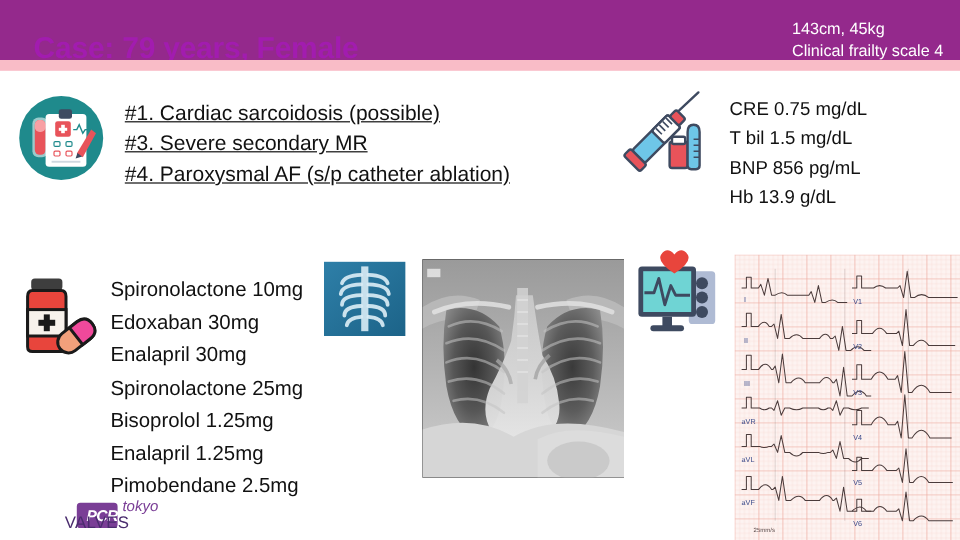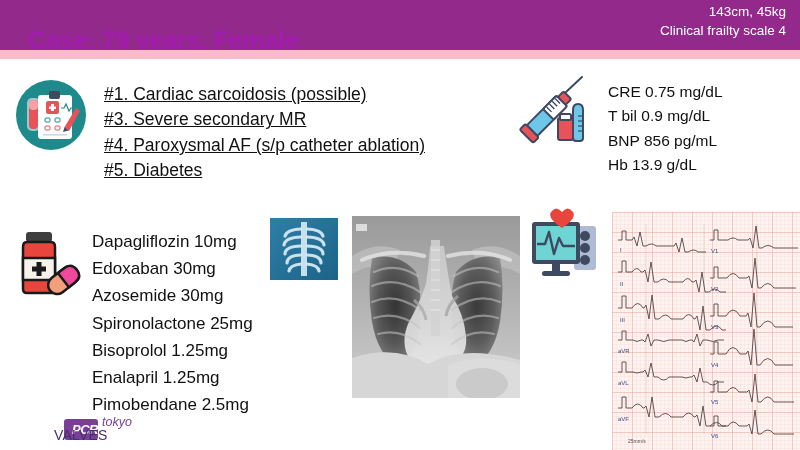--- a/index.html
+++ b/index.html
@@ -25,22 +25,21 @@
     position: absolute;
     left: 28px; top: 26px;
     font-size: 25px;
     font-weight: bold;
     color: #a21caf;
     letter-spacing: -0.2px;
     white-space: nowrap;
   }
   #header-meta {
     position: absolute;
-    right: 14px; top: 2px;
-    text-align: right;
+    right: 14px; top: 14px;
     color: #ffffff;
     font-size: 13.5px;
     line-height: 1.42;
     white-space: nowrap;
   }
   #header-accent {
     position: absolute;
     left: 0; top: 50px;
     width: 800px; height: 9px;
     background: #F9BCC7;
@@ -199,21 +198,20 @@
     <rect x="29" y="56" width="24" height="1.6" fill="#cfd8e0"></rect>
     <path d="M50 50 L62 30 L66 33 L55 53 Z" fill="#E8535A"></path>
     <path d="M49 54 L50.5 49.5 L54.5 52.5 Z" fill="#3E4A60"></path>
   </svg>
 </div>
 
 <div id="diagnosis-list">
   <span class="dx-row">#1. Cardiac sarcoidosis (possible)</span>
   <span class="dx-row">#3. Severe secondary MR</span>
   <span class="dx-row">#4. Paroxysmal AF (s/p catheter ablation)</span>
-  <span class="dx-row">#5. Diabetes</span>
 </div>
 
 <div id="syringe-icon">
   <svg viewBox="0 0 84 76" width="84" height="76">
     <g stroke="#3E4A60" stroke-width="2" fill="none" stroke-linecap="round">
       <line x1="58" y1="18" x2="74" y2="3"></line>
     </g>
     <g transform="rotate(-45 40 40)">
       <rect x="17" y="33" width="42" height="15" rx="2" fill="#6EC6E8" stroke="#3E4A60" stroke-width="2"></rect>
       <rect x="40" y="33" width="19" height="15" rx="2" fill="#ffffff" stroke="#3E4A60" stroke-width="2"></rect>
@@ -231,43 +229,43 @@
       <line x1="70" y1="42" x2="75" y2="42"></line>
       <line x1="70" y1="47" x2="75" y2="47"></line>
       <line x1="70" y1="52" x2="75" y2="52"></line>
       <line x1="70" y1="57" x2="75" y2="57"></line>
     </g>
   </svg>
 </div>
 
 <div id="lab-list">
   <span class="lab-row">CRE  0.75 mg/dL</span>
-  <span class="lab-row">T bil 0.9 mg/dL</span>
+  <span class="lab-row">T bil 1.5 mg/dL</span>
   <span class="lab-row">BNP 856 pg/mL</span>
   <span class="lab-row">Hb 13.9 g/dL</span>
 </div>
 
 <div id="pill-bottle-icon">
   <svg viewBox="0 0 72 72" width="72" height="72">
     <rect x="16" y="4" width="26" height="10" rx="3" fill="#3E3E3E"></rect>
     <path d="M17 14 h24 q4 0 4 5 v42 q0 4 -4 4 h-24 q-4 0 -4 -4 v-42 q0 -5 4 -5 z" fill="#E8453C" stroke="#1a1a1a" stroke-width="2.5"></path>
     <rect x="13" y="30" width="32" height="22" fill="#F7F2EC" stroke="#1a1a1a" stroke-width="2.5"></rect>
     <rect x="26.5" y="34" width="5" height="14" fill="#1a1a1a"></rect>
     <rect x="22" y="38.5" width="14" height="5" fill="#1a1a1a"></rect>
     <g transform="rotate(-38 52 52)">
       <rect x="36" y="44" width="34" height="18" rx="9" fill="#F2A07B" stroke="#1a1a1a" stroke-width="2.5"></rect>
       <path d="M53 44 h8 q9 0 9 9 t-9 9 h-8 z" fill="#F0499B" stroke="#1a1a1a" stroke-width="2.5"></path>
     </g>
   </svg>
 </div>
 
 <div id="medication-list">
-  <span class="med-row">Dapagliflozin 10mg</span>
+  <span class="med-row">Spironolactone 10mg</span>
   <span class="med-row">Edoxaban 30mg</span>
-  <span class="med-row">Azosemide 30mg</span>
+  <span class="med-row">Enalapril 30mg</span>
   <span class="med-row">Spironolactone 25mg</span>
   <span class="med-row">Bisoprolol 1.25mg</span>
   <span class="med-row">Enalapril 1.25mg</span>
   <span class="med-row">Pimobendane 2.5mg</span>
 </div>
 
 <div id="ribcage-icon">
   <svg viewBox="0 0 68 62" width="68" height="62">
     <defs>
       <linearGradient id="rbg" x1="0" y1="0" x2="1" y2="1">

